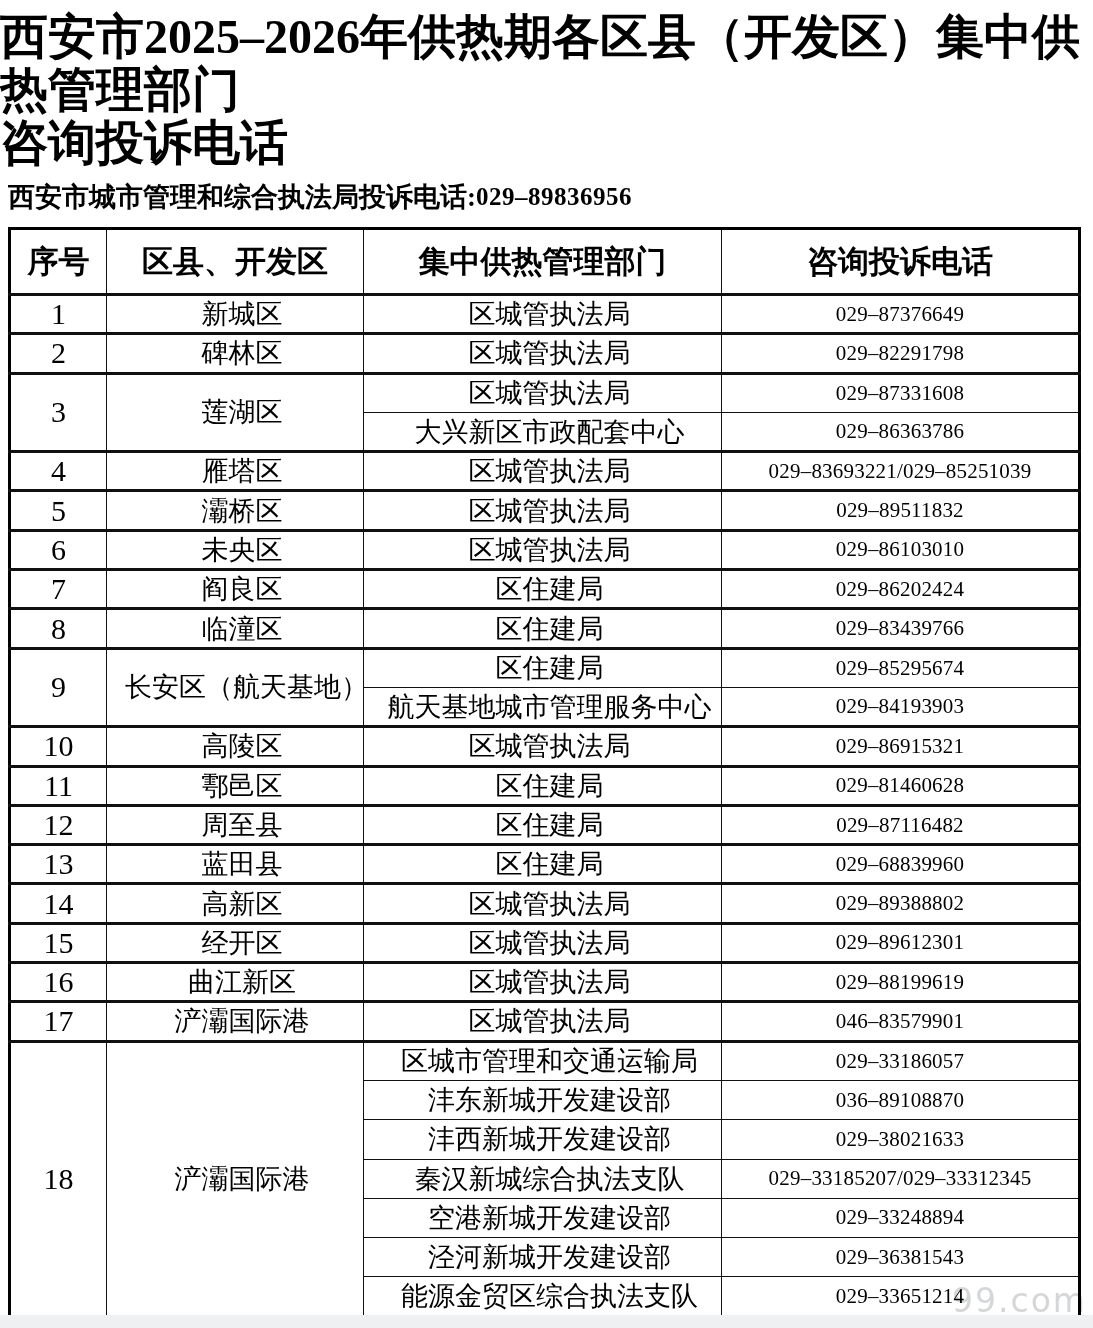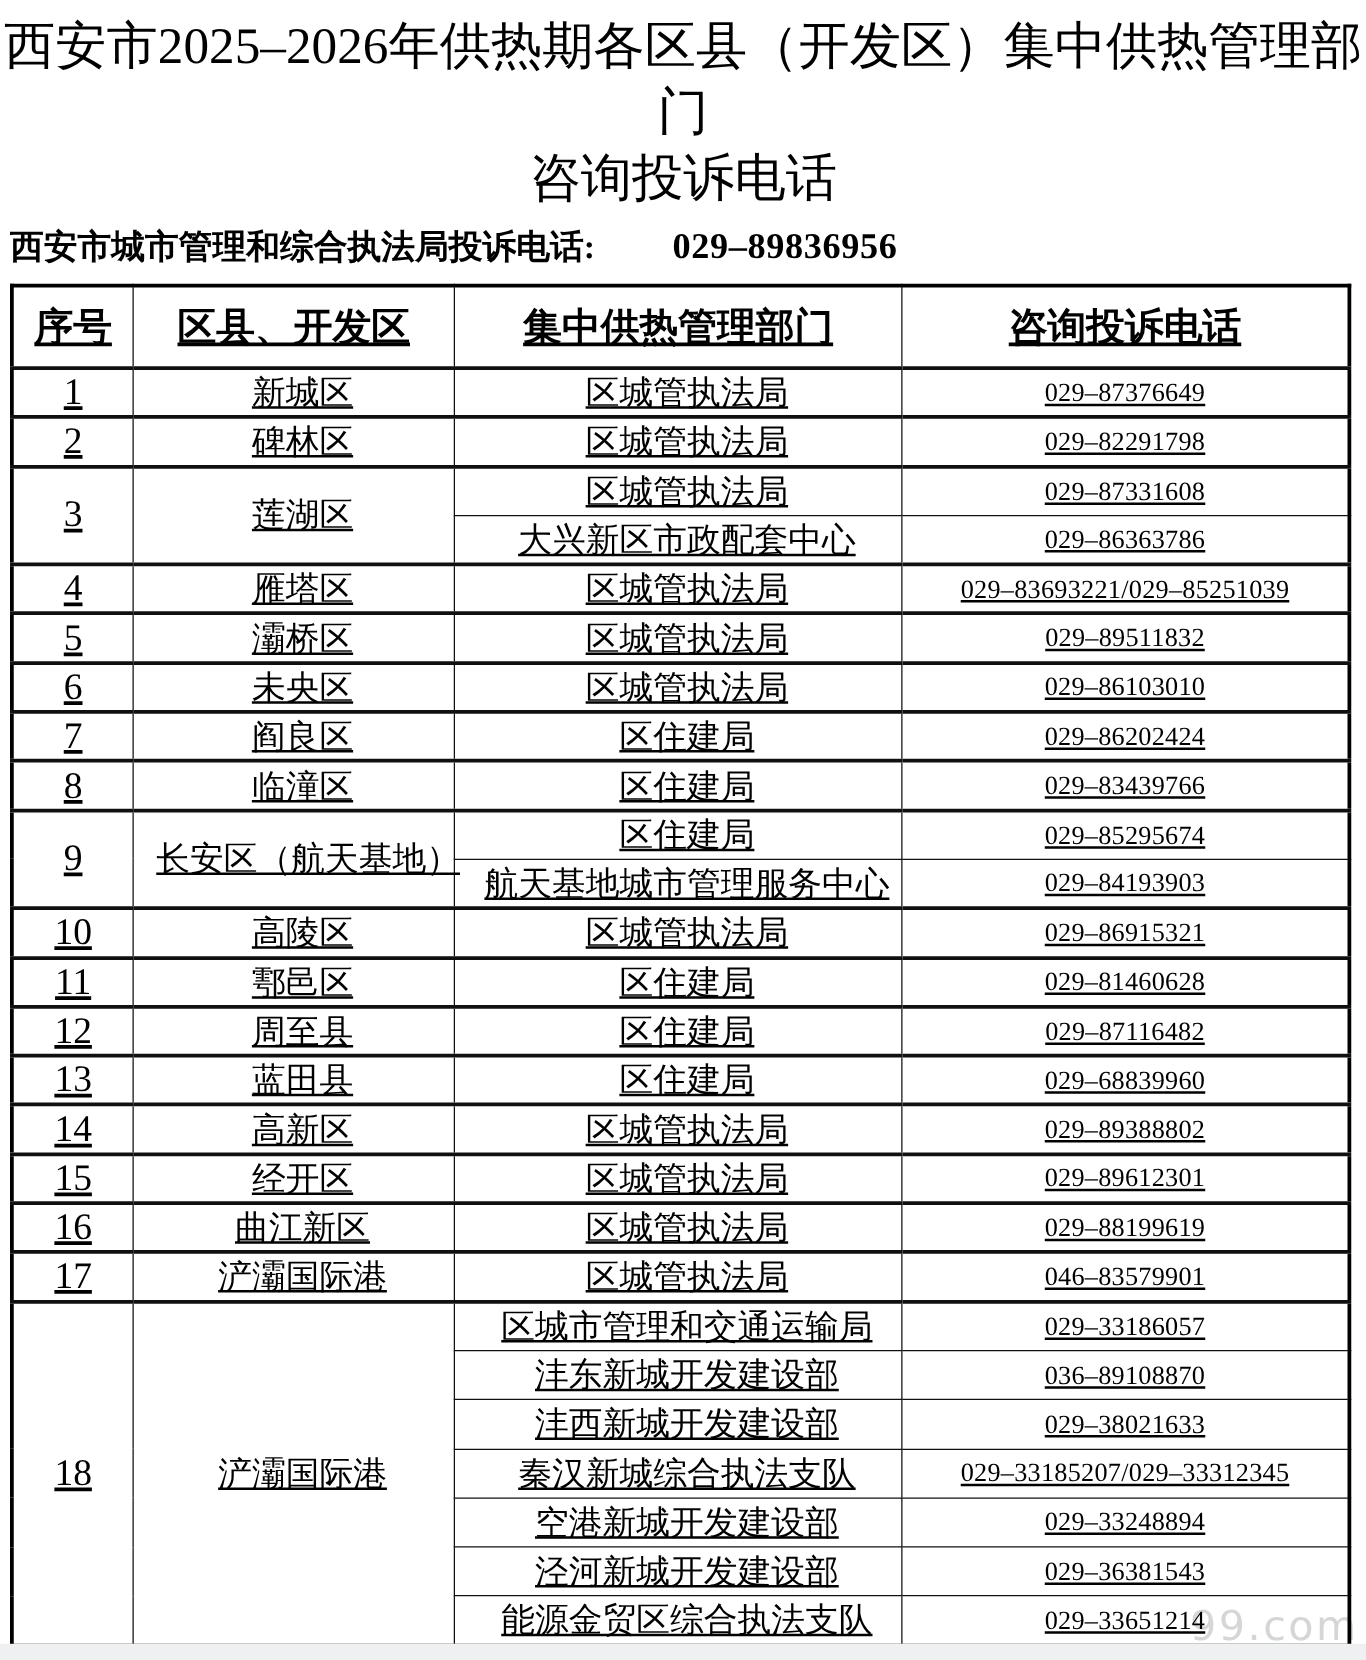--- a/index.html
+++ b/index.html
@@ -9,50 +9,47 @@
     background: #ffffff;
     color: #000;
     font-family: "Liberation Serif", "DejaVu Serif", serif;
     position: relative;
     overflow: hidden;
   }
   .page { position: relative; width: 1093px; height: 1328px; }
 
   .title {
     padding-top: 10px;
-    text-align: center;
-    font-weight: normal;
-    font-size: 41px;
+    font-weight: bold;
+    font-size: 48px;
     line-height: 53px;
     letter-spacing: 0px;
   }
 
   .subtitle {
     margin: 10px 0 0 8px;
     font-size: 27px;
     font-weight: bold;
     display: flex;
     align-items: center;
     white-space: nowrap;
   }
   .subtitle .sub-phone {
-    margin-left: 62px;
-    font-size: 29px;
+    font-size: 25px;
     letter-spacing: 0.5px;
   }
 
   table.main {
     border-collapse: collapse;
     table-layout: fixed;
     margin: 12px 0 0 8px;
     width: 1070px;
     position: relative;
     z-index: 1;
     background: transparent;
-    text-decoration: underline;
   }
   col.c-no   { width: 97px; }
   col.c-dist { width: 257px; }
   col.c-dept { width: 358px; }
   col.c-tel  { width: 358px; }
 
   table.main, table.main th, table.main td {
     border: 1.5px solid #101010;
   }
   table.main { border: 3px solid #000; }

